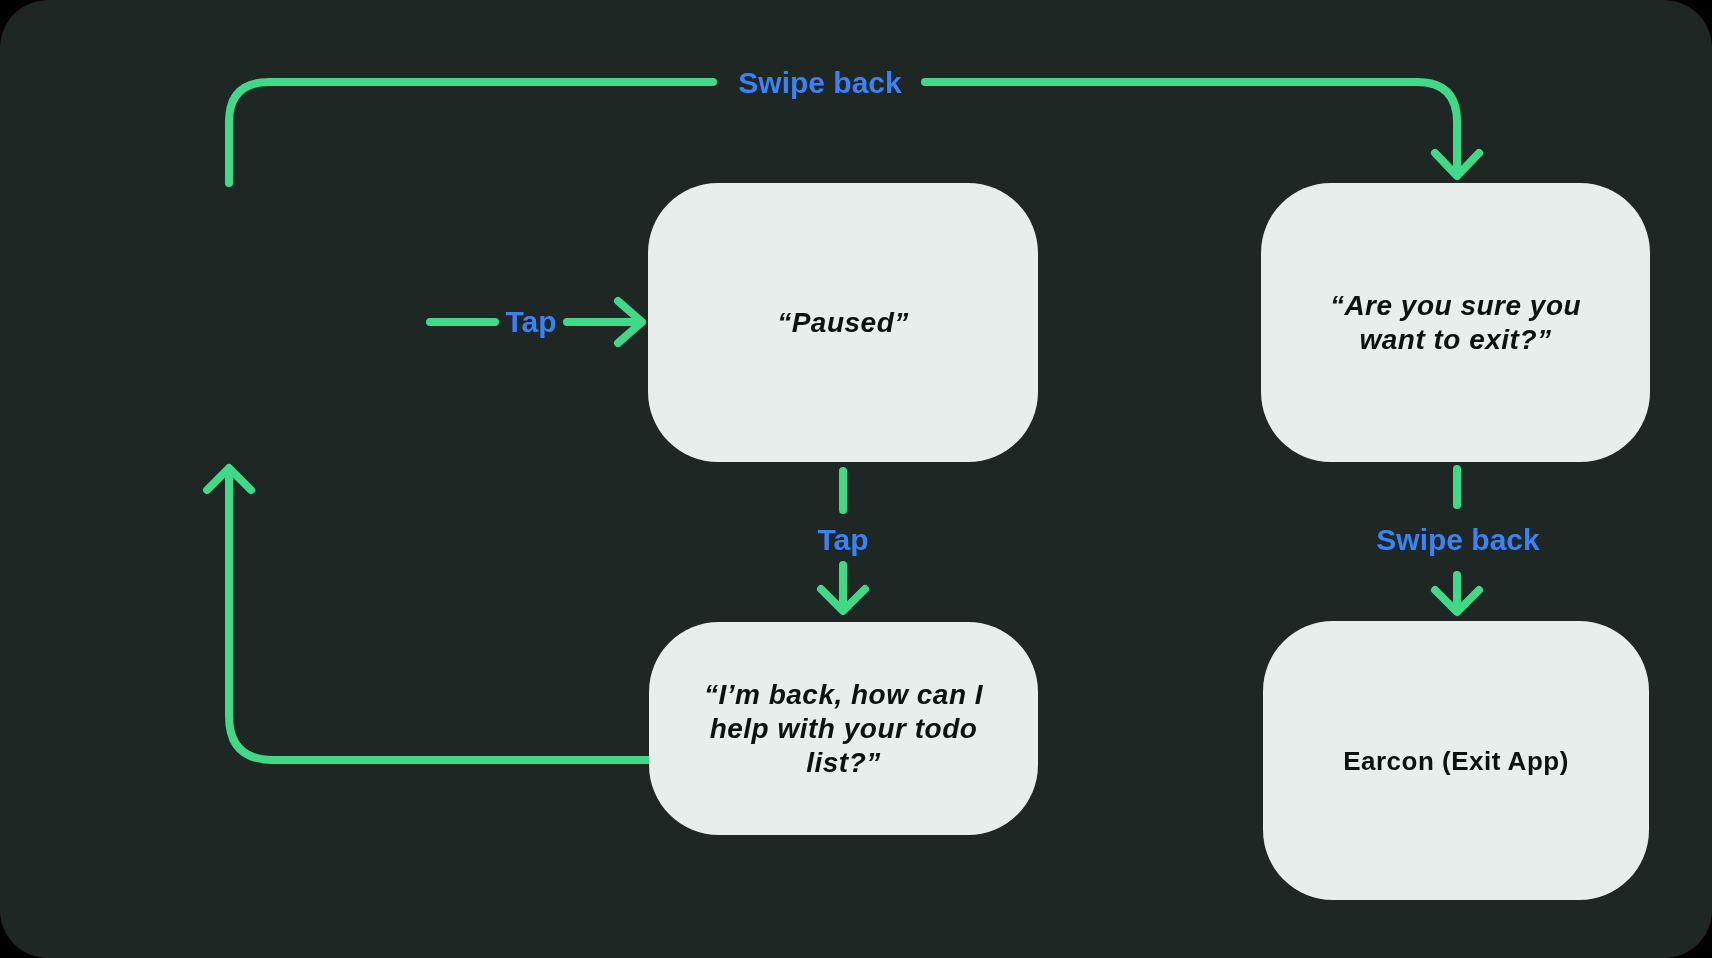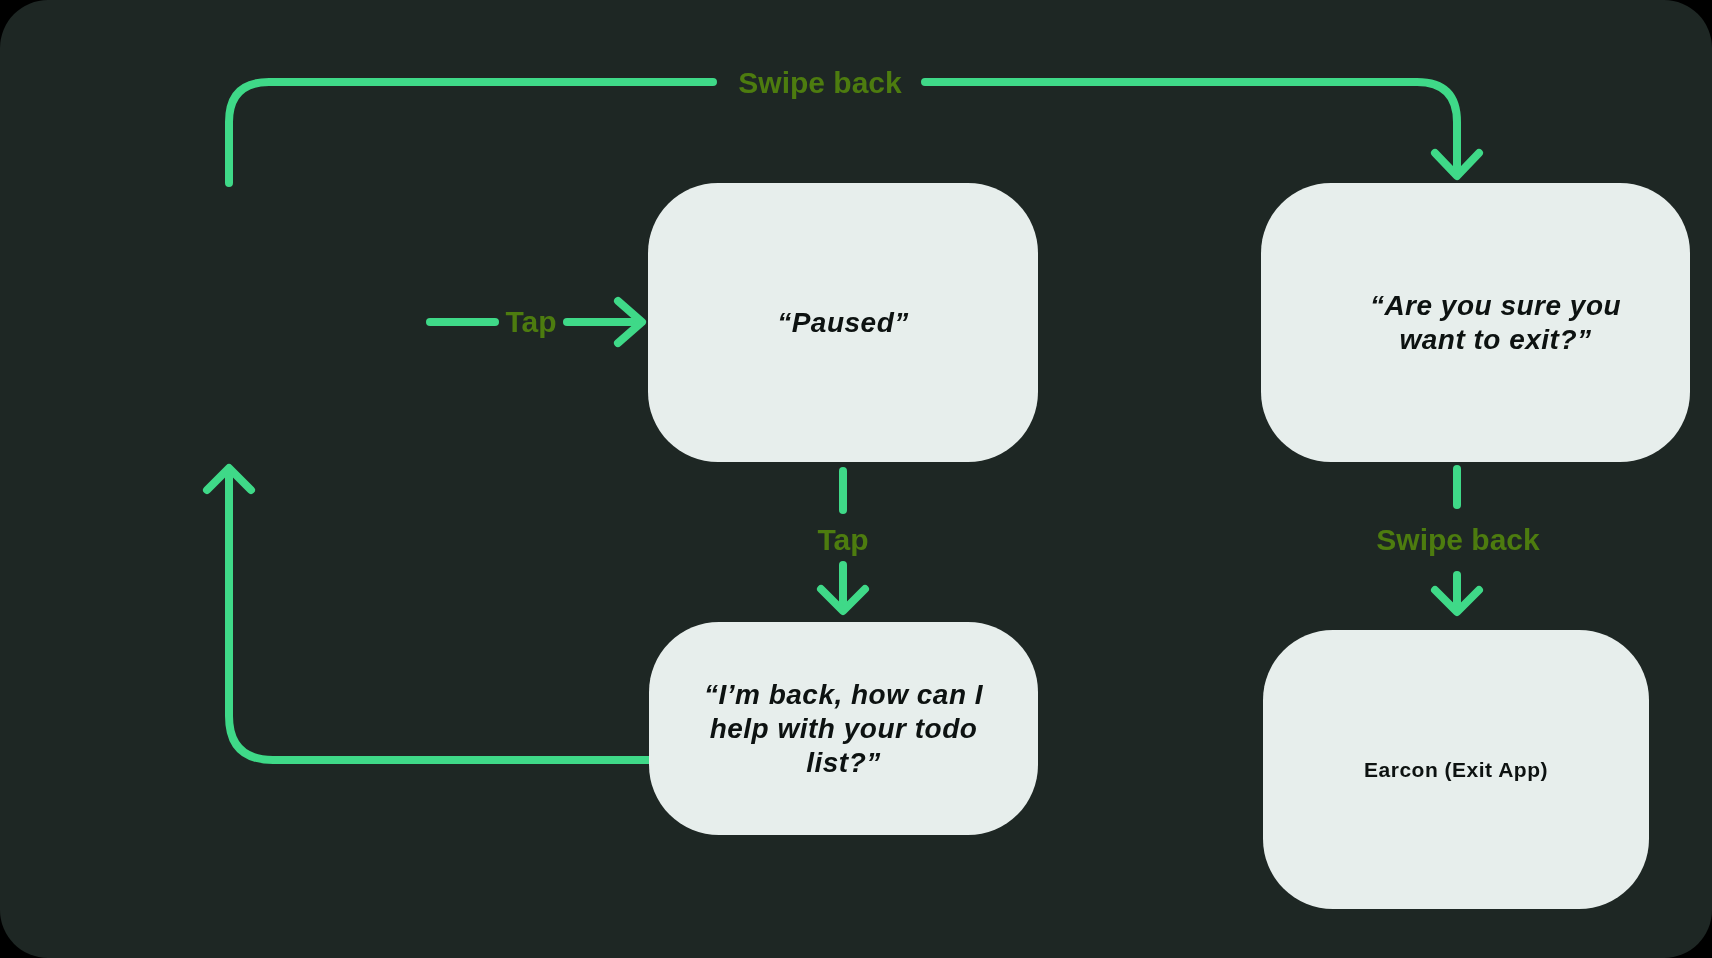--- a/index.html
+++ b/index.html
@@ -50,27 +50,26 @@
     font-size: 28px;
     line-height: 34px;
     letter-spacing: 0.5px;
   }
   .node .node-text {
     white-space: pre-line;
     padding: 0 18px;
   }
   .node.plain {
     font-style: normal;
-    font-size: 21px;
-    margin-top: 9px;
+    font-size: 26px;
   }
   .edge-label {
     position: absolute;
     transform: translate(-50%, -50%);
-    color: #4d7c0f;
+    color: #3b82f6;
     font-weight: bold;
     font-size: 30px;
     white-space: nowrap;
   }
 </style>
 </head>
 <body>
 
 <div class="canvas">
   <div class="card"></div>
@@ -105,21 +104,21 @@
       <path d="M1457,575 L1457,609"></path>
       <path d="M1435,590 L1457,612 L1479,590"></path>
     </g>
   </svg>
 
 
   <div class="node" style="left:648px; top:183px; width:390px; height:279px;align-items:center;">
     <span class="node-text">“Paused”</span>
   </div>
 
-  <div class="node" style="left:1261px; top:183px; width:389px; height:279px;padding-left:40px;">
+  <div class="node" style="left:1261px; top:183px; width:389px; height:279px;">
     <span class="node-text">“Are you sure you
 want to exit?”</span>
   </div>
 
   <div class="node" style="left:649px; top:622px; width:389px; height:213px;">
     <span class="node-text">“I’m back, how can I
 help with your todo
 list?”</span>
   </div>
 

